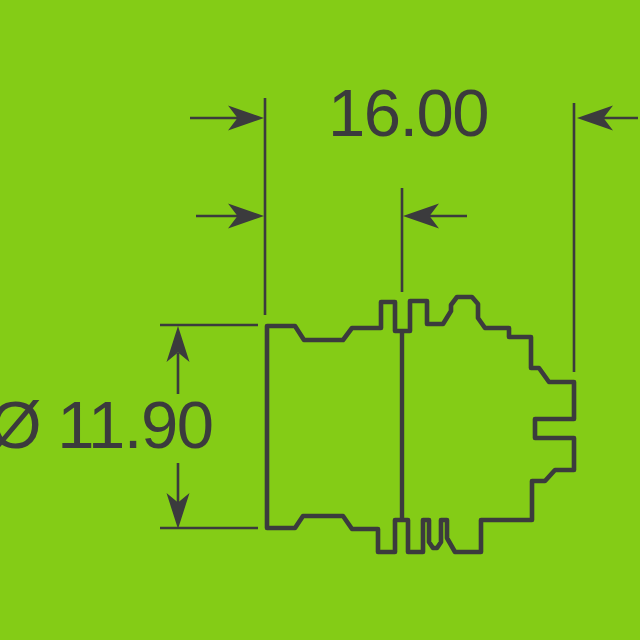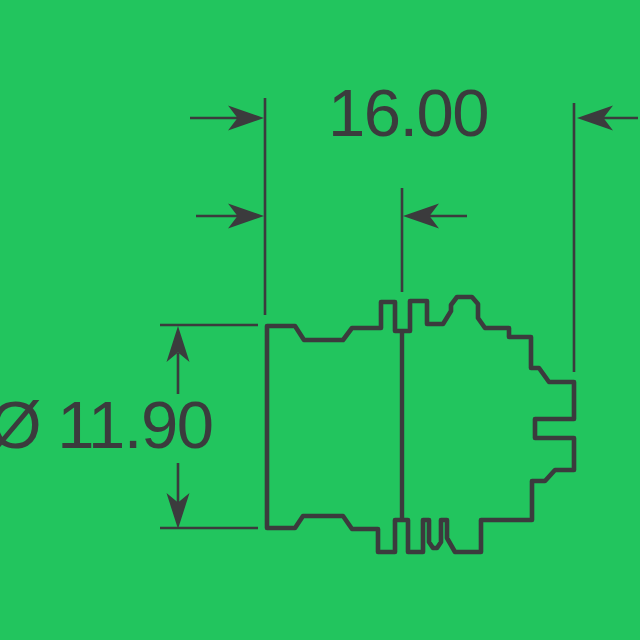--- a/index.html
+++ b/index.html
@@ -4,21 +4,21 @@
 <style>
   html, body {
     margin: 0;
     padding: 0;
     background: #ffffff;
   }
   .canvas {
     position: relative;
     width: 640px;
     height: 640px;
-    background: #22c55e;
+    background: #84cc16;
     overflow: hidden;
     font-family: "Liberation Sans", sans-serif;
   }
   .drawing-svg {
     position: absolute;
     left: 0;
     top: 0;
     width: 640px;
     height: 640px;
   }

